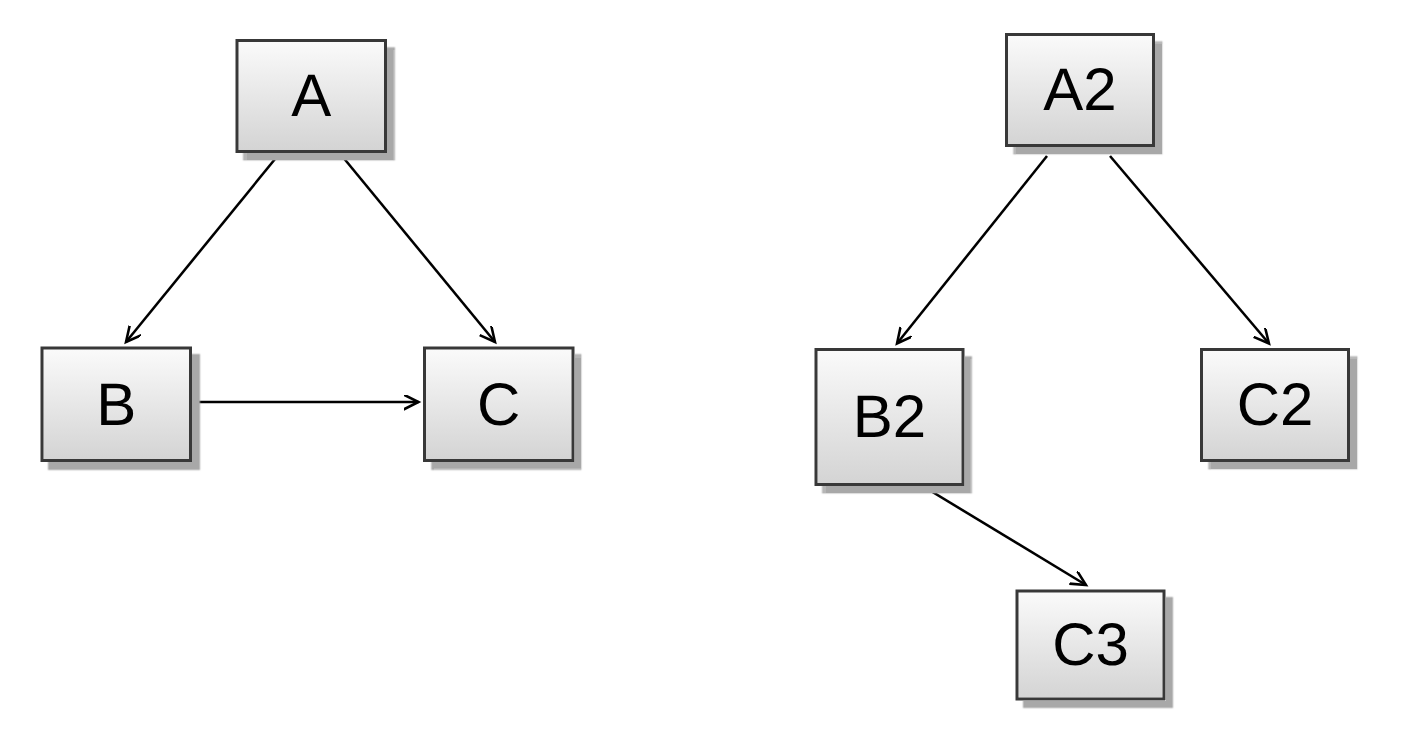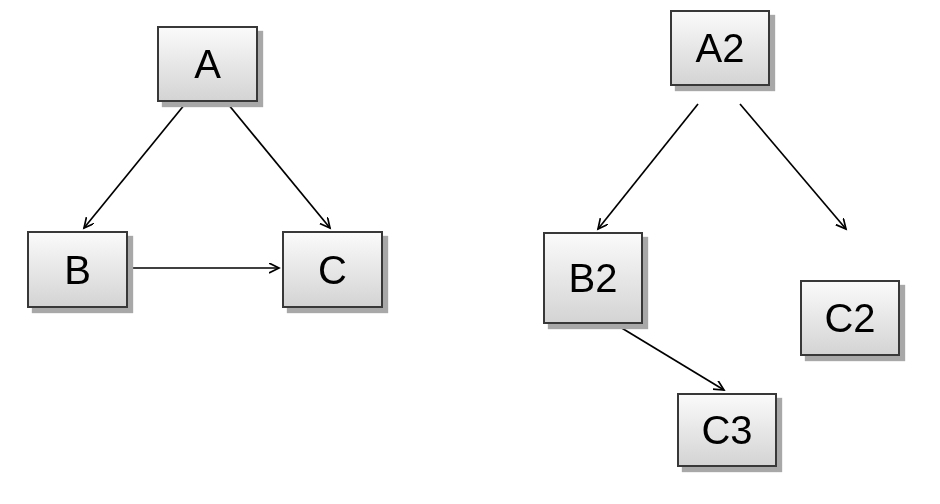--- a/index.html
+++ b/index.html
@@ -62,26 +62,26 @@
         <span class="node-label">A</span>
       </div>
       <div class="node" style="left: 27px; top: 231px; width: 101px; height: 77px;">
         <span class="node-label">B</span>
       </div>
       <div class="node" style="left: 282px; top: 231px; width: 101px; height: 77px;">
         <span class="node-label">C</span>
       </div>
     </div>
     <div>
-      <div class="node" style="left: 670px; top: 10px; width: 100px; height: 76px;">
+      <div class="node" style="left: 670px; top: 22px; width: 100px; height: 76px;">
         <span class="node-label">A2</span>
       </div>
       <div class="node" style="left: 543px; top: 232px; width: 100px; height: 92px;">
         <span class="node-label">B2</span>
       </div>
-      <div class="node" style="left: 800px; top: 232px; width: 100px; height: 76px; margin-top: 48px;">
+      <div class="node" style="left: 800px; top: 232px; width: 100px; height: 76px;">
         <span class="node-label">C2</span>
       </div>
       <div class="node" style="left: 677px; top: 393px; width: 100px; height: 74px;">
         <span class="node-label">C3</span>
       </div>
     </div>
   </div>
 
 </body></html>

